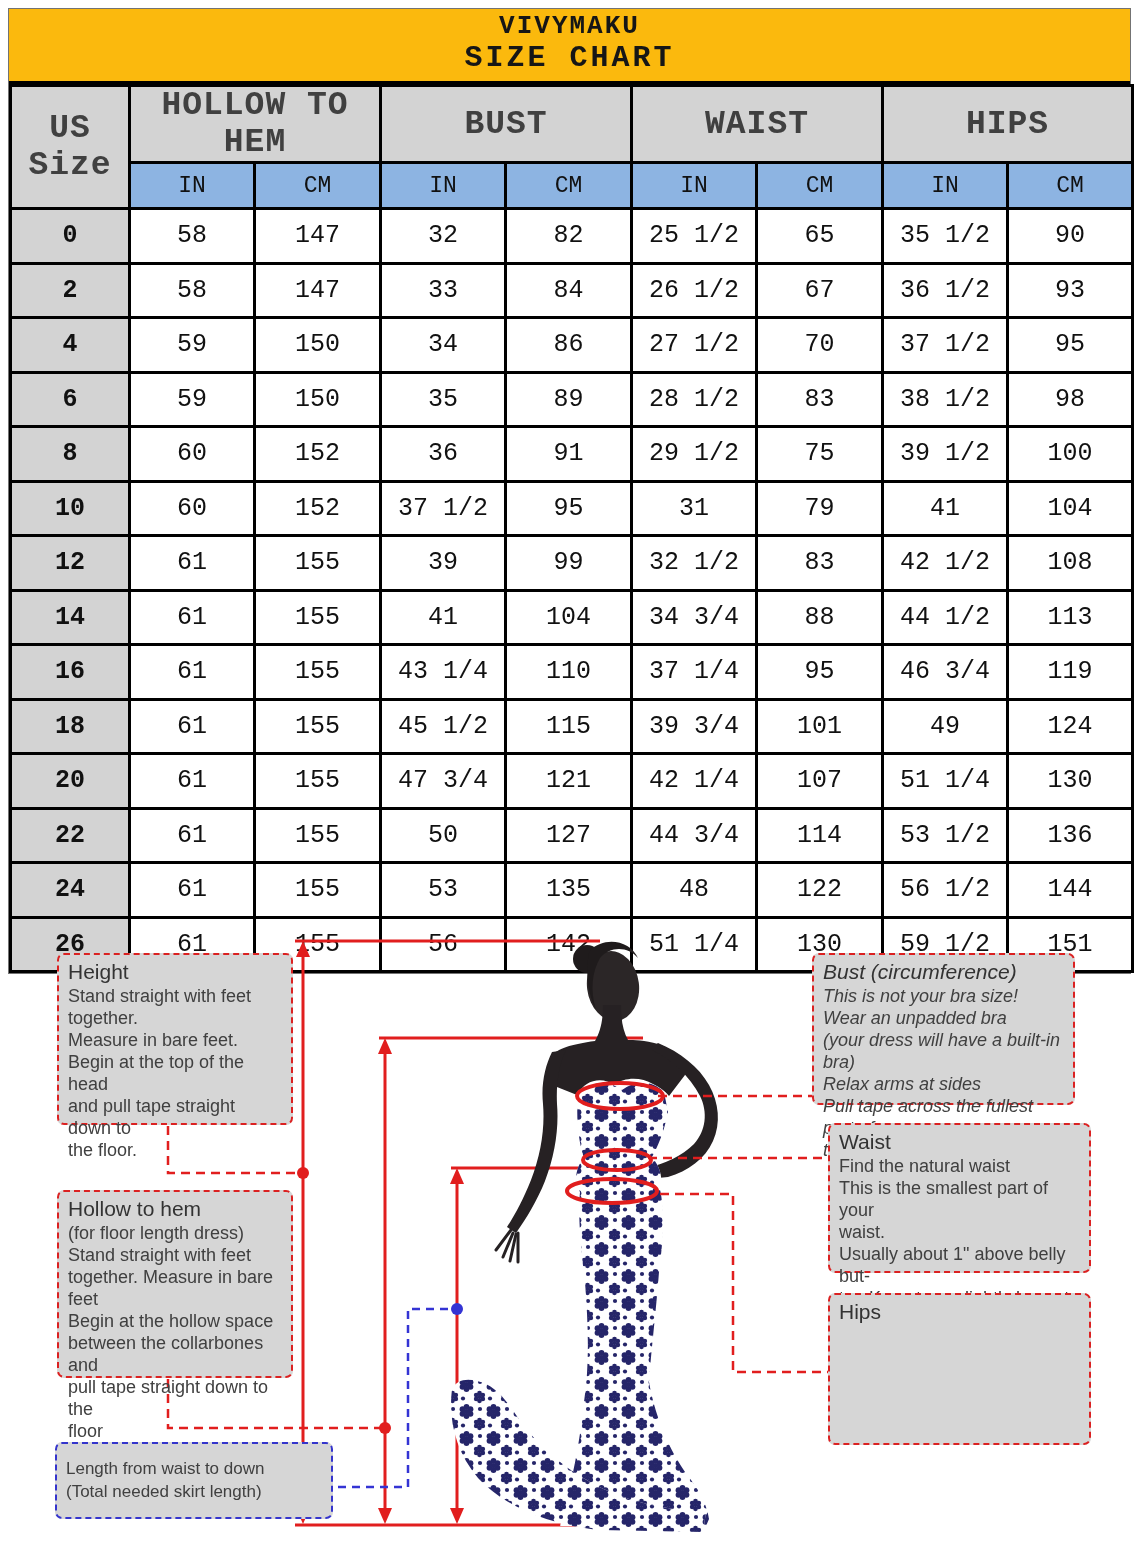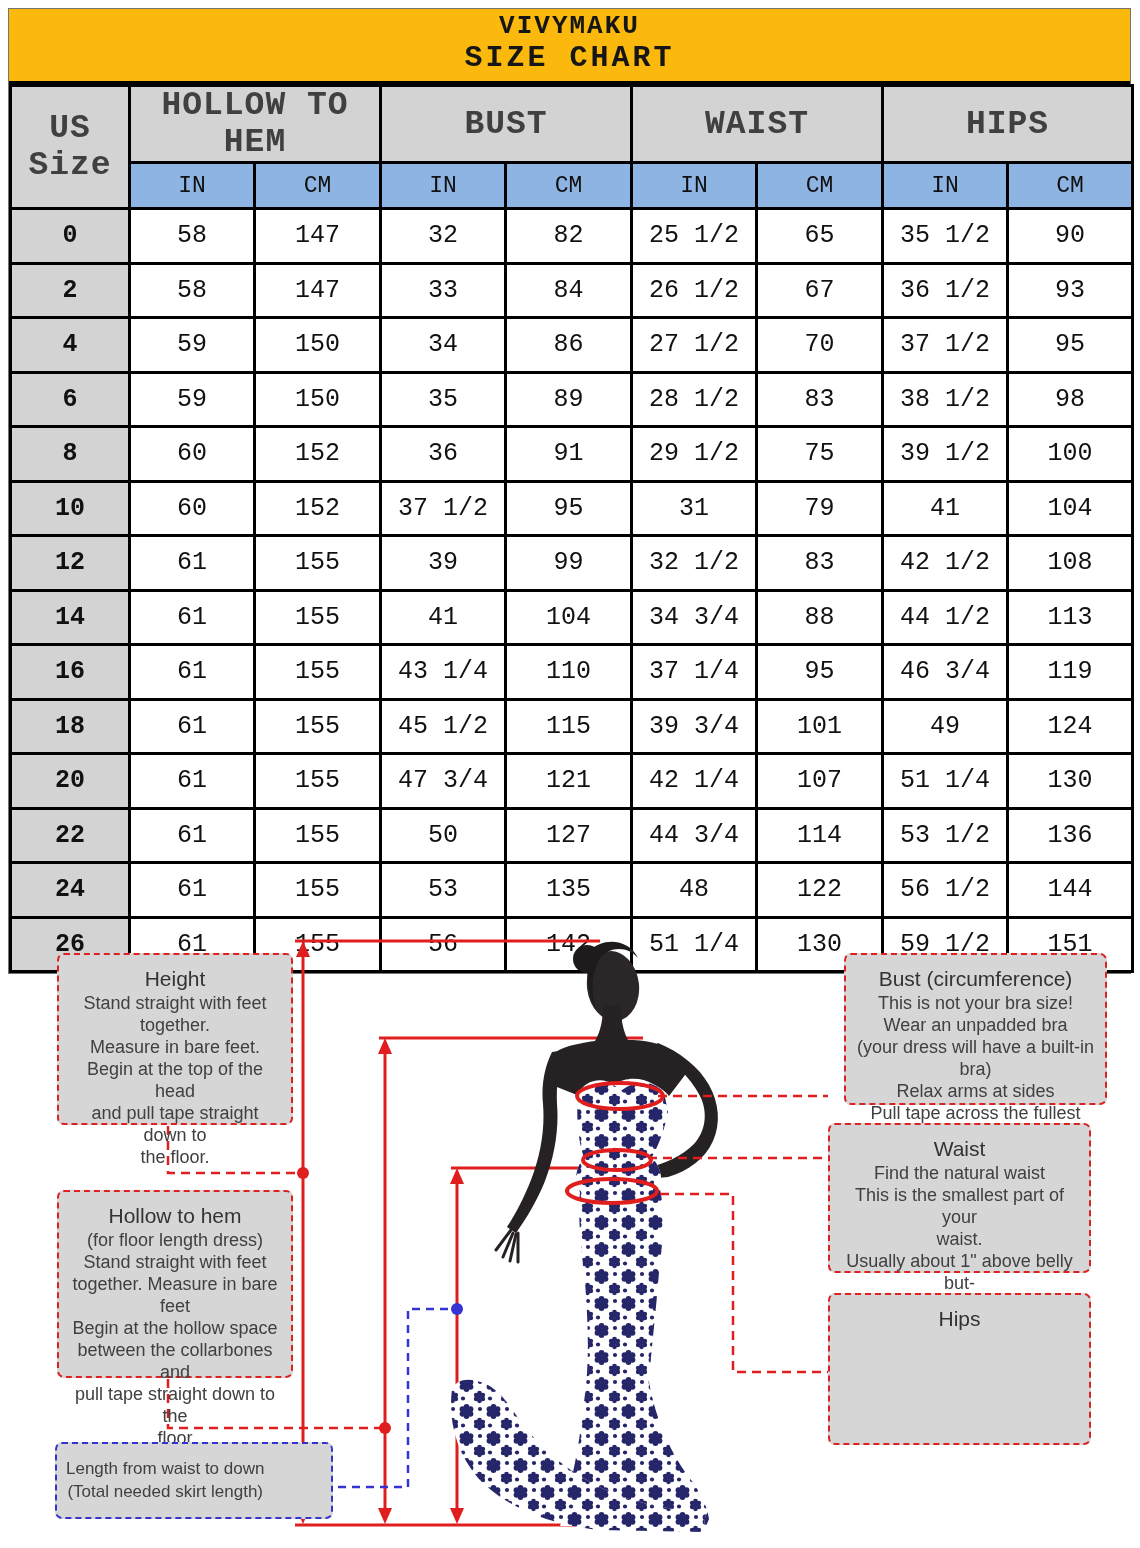--- a/index.html
+++ b/index.html
@@ -18,31 +18,31 @@
   table.size th,table.size td{border:3px solid #000;text-align:center;vertical-align:middle;
              overflow:hidden;padding:0;}
   th.corner{background:#D3D3D3;font-size:26px;font-weight:bold;color:#111;}
   tr.grow th{background:#D3D3D3;font-size:33px;font-weight:bold;color:#404040;height:50px;letter-spacing:1px;}
   tr.units th{background:#8DB4E2;font-size:23px;font-weight:normal;color:#111;height:43px;}
   tbody th{background:#D3D3D3;font-size:25px;font-weight:bold;color:#111;height:51.5px;}
   tbody td{background:#fff;font-size:25px;color:#111;}
 
   
   .mbox{position:absolute;background:#D6D6D6;border:2px dashed #DB2121;border-radius:7px;
-        padding:12px 9px;color:#3d3d3d;box-sizing:border-box;text-align:center;}
+        padding:5px 9px;color:#3d3d3d;box-sizing:border-box;}
   .mbox h3{margin:0 0 2px 0;font-size:21px;font-weight:normal;color:#333;line-height:1.15;}
   .mbox p{margin:0;font-size:18px;line-height:1.22;white-space:pre-line;color:#404040;}
   .mbox.blue{border:2px dashed #3434CC;}
   .mbox.lenbox{display:flex;align-items:center;}
   .mbox.lenbox p{font-size:17px;line-height:1.3;}
 
   .box-height{left:57px;top:953px;width:236px;height:172px;}
   .box-hollow{left:57px;top:1190px;width:236px;height:188px;}
   .box-length{left:55px;top:1442px;width:278px;height:77px;}
-  .box-bust{left:844px;top:953px;width:263px;height:152px;}
+  .box-bust{left:812px;top:953px;width:263px;height:152px;font-style:italic;}
   .box-waist{left:828px;top:1123px;width:263px;height:150px;}
   .box-hips{left:828px;top:1293px;width:263px;height:152px;}
 
   svg.diagram{position:absolute;left:0;top:0;width:1140px;height:1548px;}
 </style>
 </head>
 <body>
 
 <div class="page">
 

